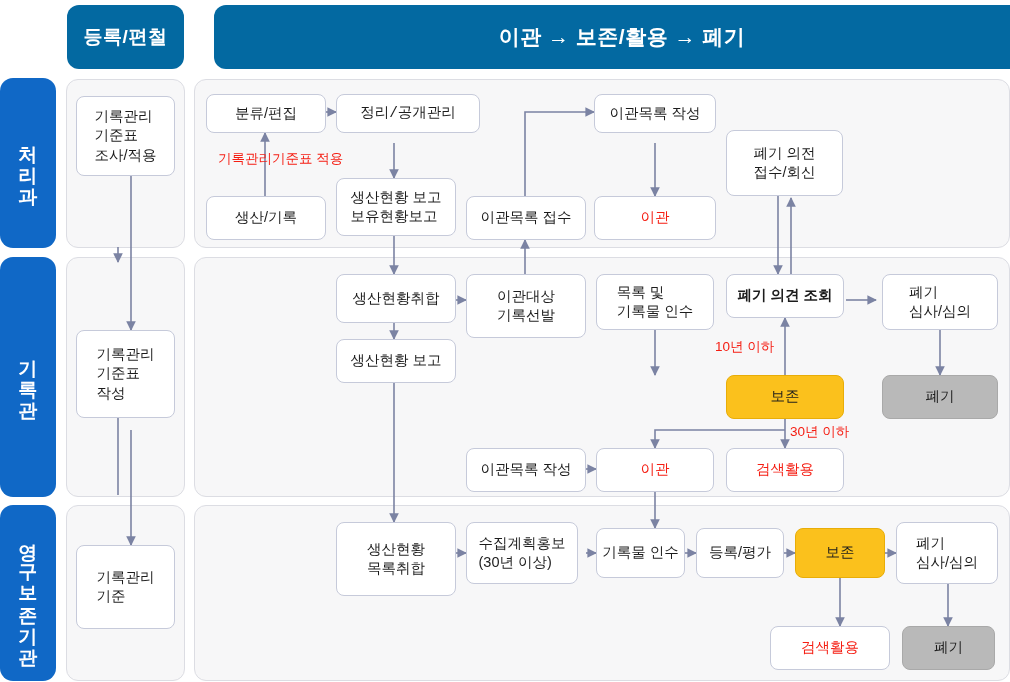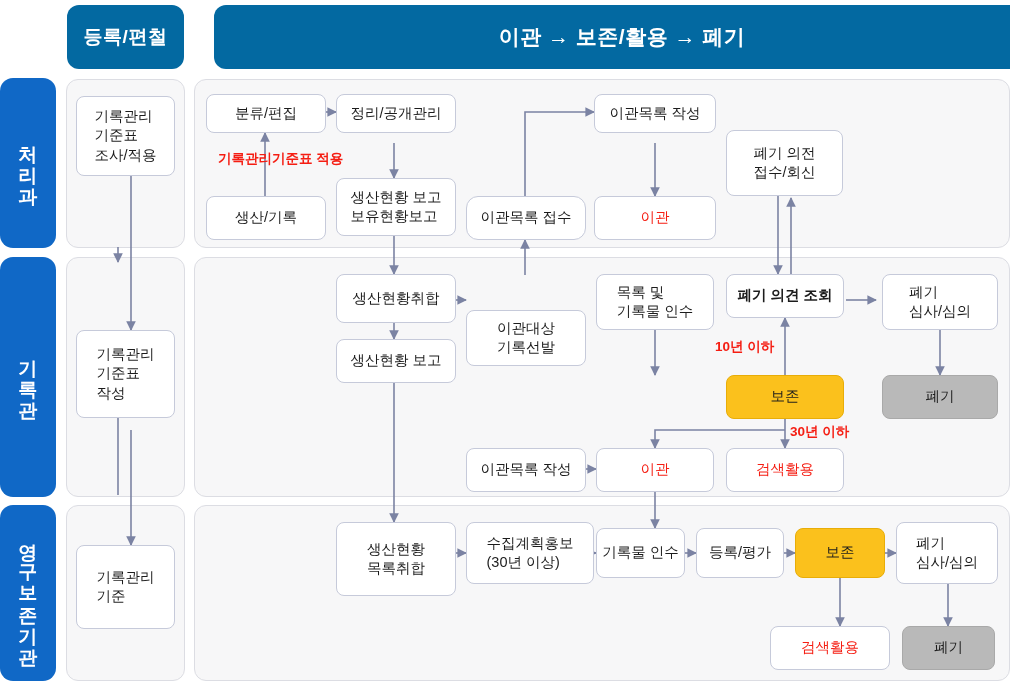--- a/index.html
+++ b/index.html
@@ -75,21 +75,21 @@
   }
   .node.red   { color: #f51d12; }
   .node.amber { background: #fbc11c; border-color: #e8ad08; }
   .node.grey  { background: #b9b9b9; border-color: #a9a9a9; }
 
   
   .note {
     position: absolute;
     color: #f51d12;
     font-size: 13.5px;
-    font-weight: bold;
+    font-weight: normal;
     white-space: nowrap;
   }
 </style>
 </head>
 <body>
 
 <div id="root">
 
   <div class="top-pill" id="pill-reg">
     <span>등록/편철</span>
@@ -165,53 +165,53 @@
   <div class="node" style="left:76px; top:96px; width:99px; height:80px;">기록관리
 기준표
 조사/적용</div>
   <div class="node" style="left:76px; top:330px; width:99px; height:88px;">기록관리
 기준표
 작성</div>
   <div class="node" style="left:76px; top:545px; width:99px; height:84px;">기록관리
 기준</div>
 
   <div class="node" style="left:206px; top:94px; width:120px; height:39px;">분류/편집</div>
-  <div class="node" style="left:336px; top:94px; width:120px; height:39px;">정리/공개관리</div>
+  <div class="node" style="left:336px; top:94px; width:144px; height:39px;font-family:Liberation Mono, monospace;">정리/공개관리</div>
   <div class="node" style="left:206px; top:196px; width:120px; height:44px;">생산/기록</div>
   <div class="node" style="left:336px; top:178px; width:120px; height:58px;">생산현황 보고
 보유현황보고</div>
-  <div class="node" style="left:466px; top:196px; width:120px; height:44px;border-radius:12px;">이관목록 접수</div>
+  <div class="node" style="left:466px; top:196px; width:120px; height:44px;">이관목록 접수</div>
   <div class="node" style="left:594px; top:94px; width:122px; height:39px;">이관목록 작성</div>
   <div class="node red" style="left:594px; top:196px; width:122px; height:44px;">이관</div>
   <div class="node" style="left:726px; top:130px; width:117px; height:66px;">폐기 의전
 접수/회신</div>
 
   <div class="note" style="left:218px; top:150px;">기록관리기준표 적용</div>
 
   <div class="node" style="left:336px; top:274px; width:120px; height:49px;">생산현황취합</div>
   <div class="node" style="left:336px; top:339px; width:120px; height:44px;">생산현황 보고</div>
-  <div class="node" style="left:466px; top:274px; width:120px; height:56px;margin-top:36px;">이관대상
+  <div class="node" style="left:466px; top:274px; width:120px; height:64px;">이관대상
 기록선발</div>
   <div class="node" style="left:596px; top:274px; width:118px; height:56px;">목록 및
 기록물 인수</div>
   <div class="node" style="left:726px; top:274px; width:118px; height:44px;font-weight:bold;">폐기 의견 조회</div>
   <div class="node" style="left:882px; top:274px; width:116px; height:56px;">폐기
 심사/심의</div>
   <div class="node amber" style="left:726px; top:375px; width:118px; height:44px;">보존</div>
   <div class="node grey" style="left:882px; top:375px; width:116px; height:44px;">폐기</div>
   <div class="node" style="left:466px; top:448px; width:120px; height:44px;">이관목록 작성</div>
   <div class="node red" style="left:596px; top:448px; width:118px; height:44px;">이관</div>
   <div class="node red" style="left:726px; top:448px; width:118px; height:44px;">검색활용</div>
 
   <div class="note" style="left:715px; top:338px;">10년 이하</div>
   <div class="note" style="left:790px; top:423px;">30년 이하</div>
 
   <div class="node" style="left:336px; top:522px; width:120px; height:74px;">생산현황
 목록취합</div>
-  <div class="node" style="left:466px; top:522px; width:128px; height:62px;">수집계획홍보
+  <div class="node" style="left:466px; top:522px; width:112px; height:62px;">수집계획홍보
 (30년 이상)</div>
   <div class="node" style="left:596px; top:528px; width:89px; height:50px;">기록물 인수</div>
   <div class="node" style="left:696px; top:528px; width:88px; height:50px;">등록/평가</div>
   <div class="node amber" style="left:795px; top:528px; width:90px; height:50px;">보존</div>
   <div class="node" style="left:896px; top:522px; width:102px; height:62px;">폐기
 심사/심의</div>
   <div class="node red" style="left:770px; top:626px; width:120px; height:44px;">검색활용</div>
   <div class="node grey" style="left:902px; top:626px; width:93px; height:44px;">폐기</div>
 
 </div>

